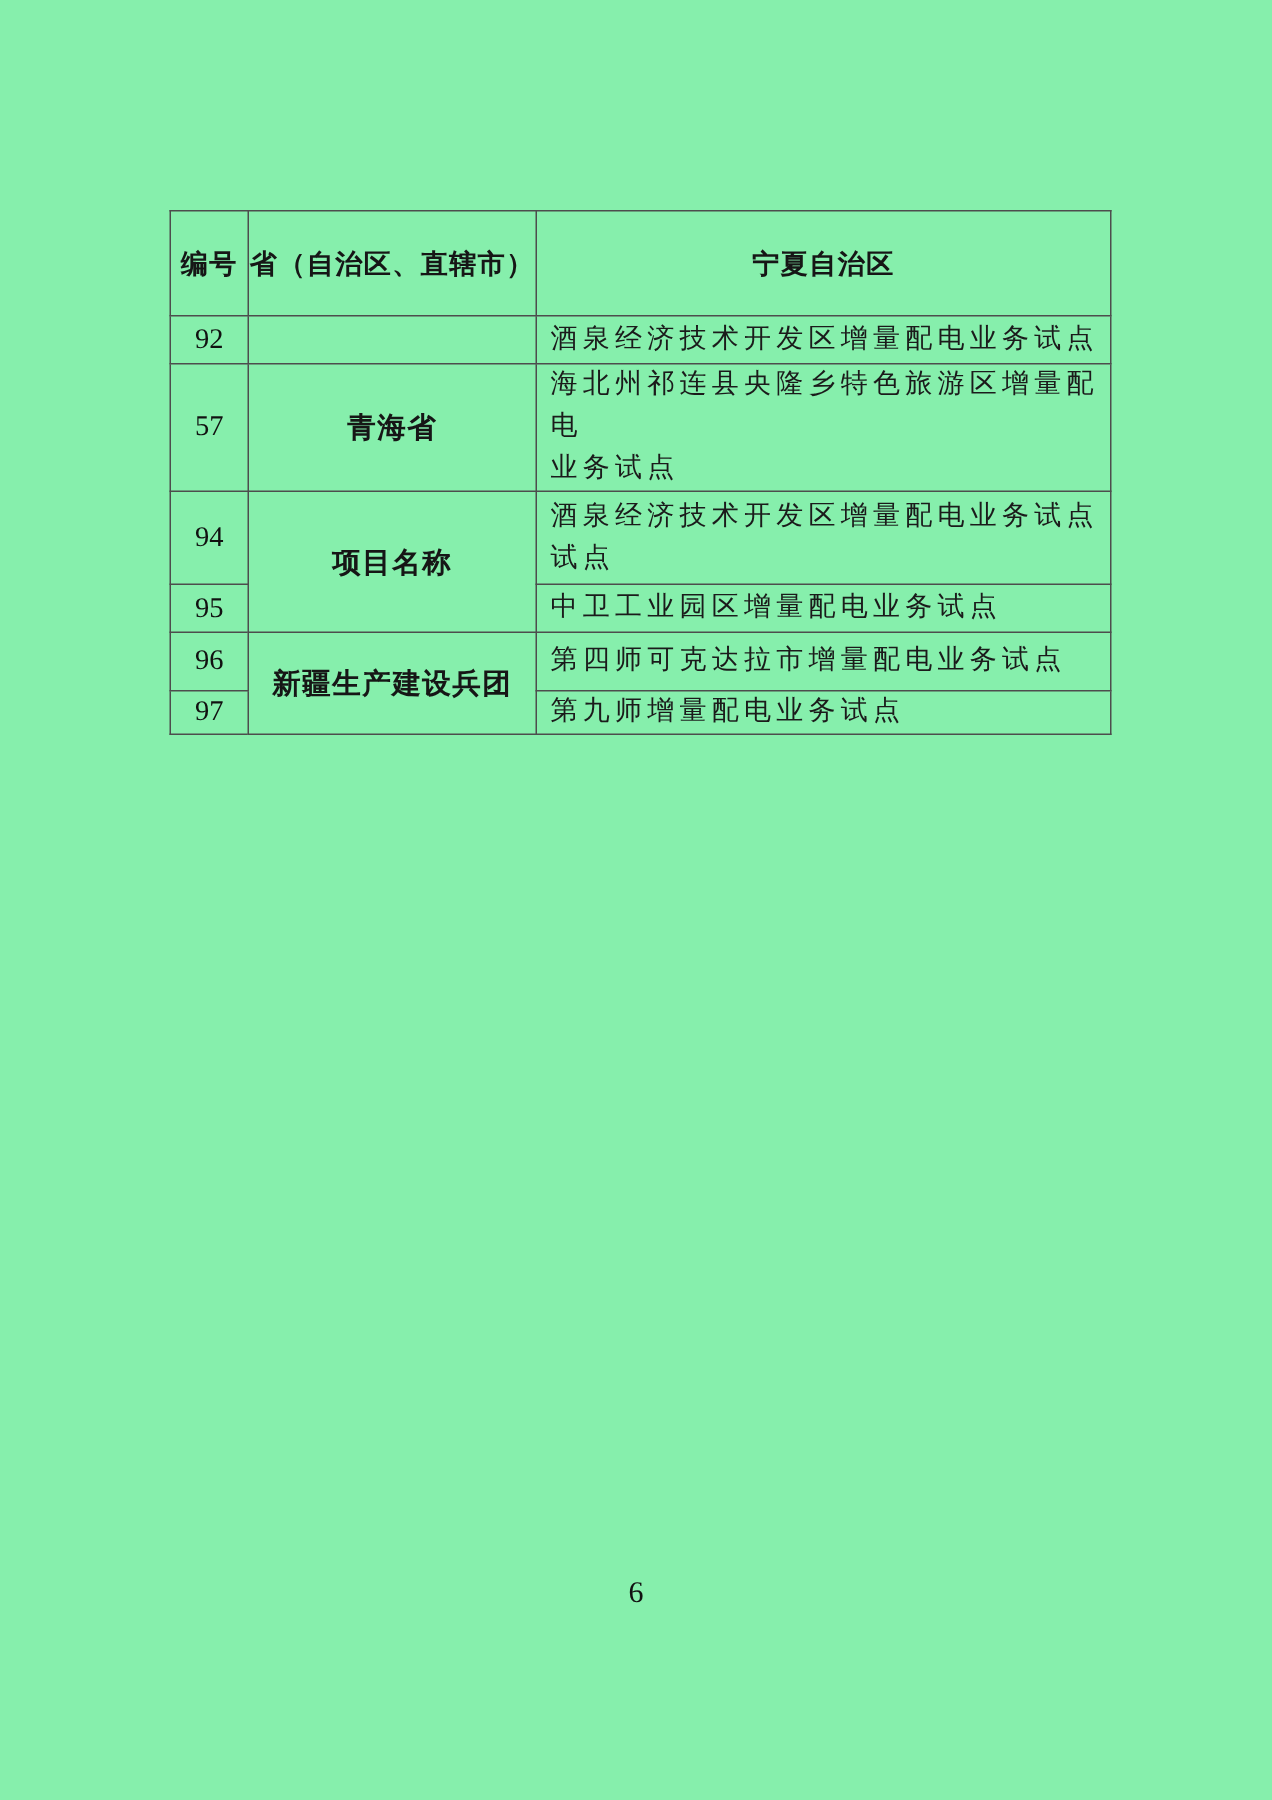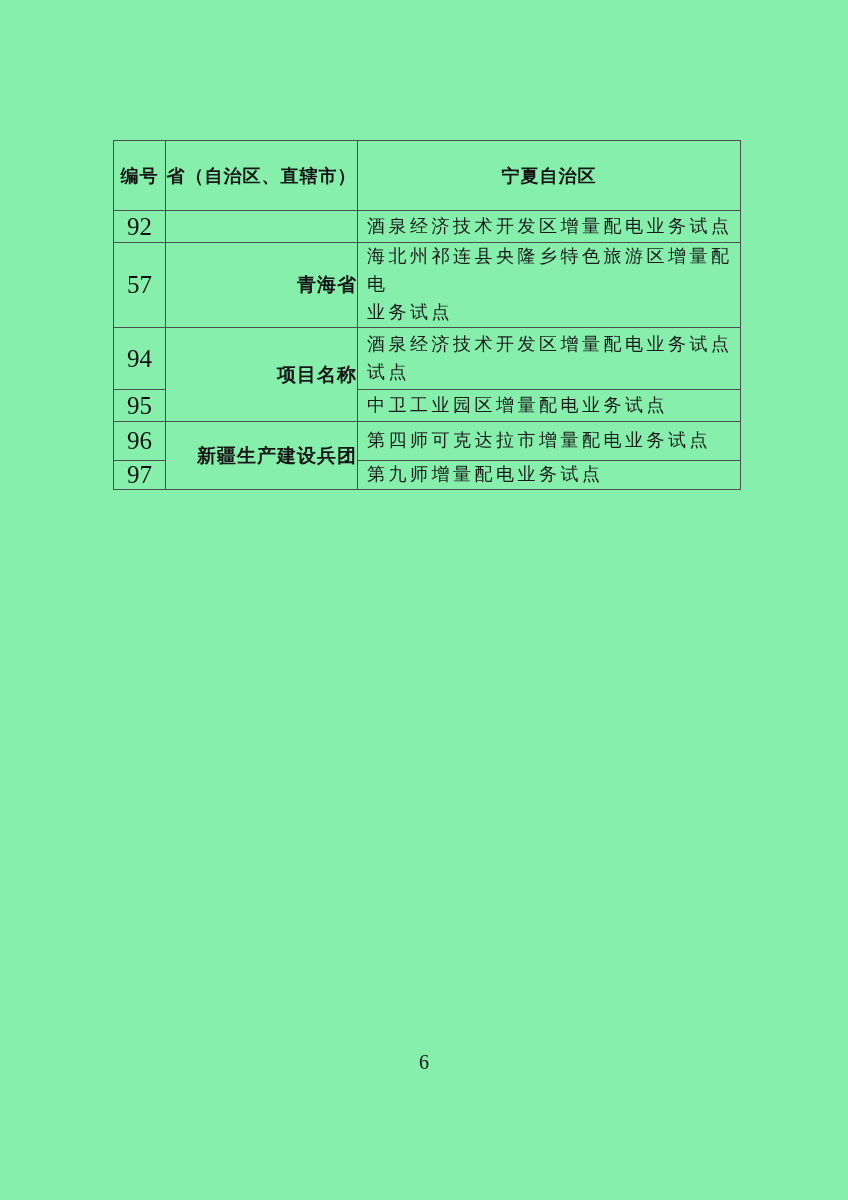--- a/index.html
+++ b/index.html
@@ -40,30 +40,30 @@
     color: #161616;
   }
   .row-header   { height: 70px; }
   .row-h-single { height: 32px; }
   .row-h-93     { height: 56px; }
   .row-h-94     { height: 62px; }
   .row-h-96     { height: 39px; }
   .row-h-97     { height: 26px; }
   td.cell-no {
     font-family: "Liberation Serif", serif;
-    font-size: 25px;
+    font-size: 19px;
     text-align: center;
     color: #111111;
   }
   td.cell-prov {
     font-family: "Liberation Sans", sans-serif;
     font-weight: bold;
     font-size: 19px;
     letter-spacing: 1px;
-    text-align: right;
+    text-align: center;
     color: #161616;
   }
   td.cell-proj {
     font-family: Liberation Mono, monospace;
     font-size: 18px;
     letter-spacing: 3.5px;
     line-height: 28px;
     text-align: left;
     padding-left: 9px;
     padding-right: 3px;

